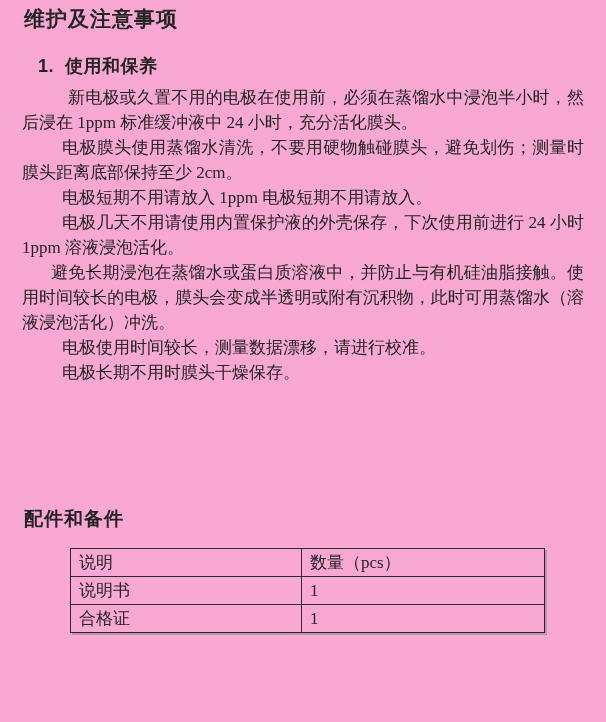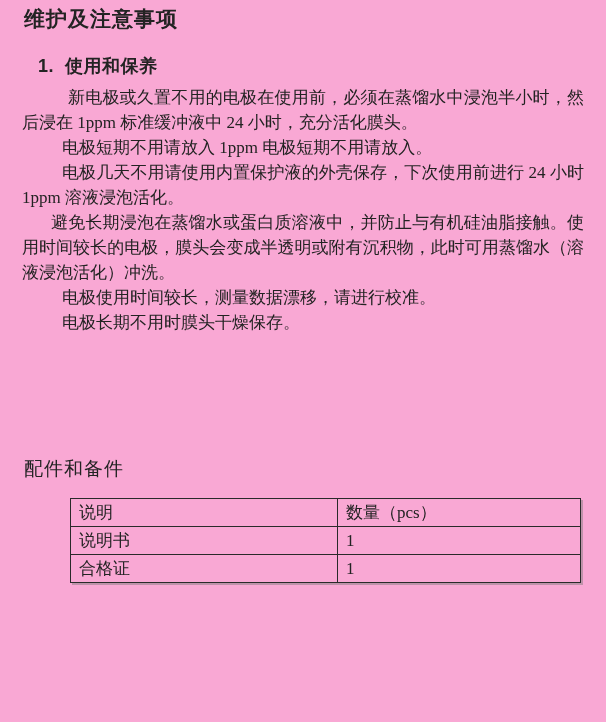--- a/index.html
+++ b/index.html
@@ -38,57 +38,58 @@
     font-size: 17px;
     line-height: 25px;
     text-align: justify;
   }
   .body-text p { margin: 0; }
   p.ind-a { text-indent: 46px; }
   p.ind-b { text-indent: 40px; }
   p.ind-c { text-indent: 29px; }
   .acc-heading {
     font-family: "Liberation Sans", "DejaVu Sans", sans-serif;
-    font-weight: normal;
+    font-weight: bold;
     font-size: 19px;
     line-height: 23px;
     margin: 122px 0 0 2px;
     letter-spacing: 1px;
   }
   table.acc {
     border-collapse: collapse;
     margin: 18px 0 0 48px;
     table-layout: fixed;
   }
   table.acc td {
     border: 1px solid #2a2a2a;
     height: 28px;
     padding: 0 4px 0 8px;
     font-size: 17px;
     vertical-align: middle;
     white-space: nowrap;
     overflow: hidden;
   }
-  td.col-desc { width: 267px; margin-left: 45px; }
+  td.col-desc { width: 231px; margin-left: 45px; }
   td.col-qty  { width: 243px; }
   table.acc { box-shadow: 2px 2px 0 rgba(120,120,120,0.45); }
 </style>
 </head>
 <body>
 
 <div class="page">
 
   <h1 class="doc-title">维护及注意事项</h1>
 
   <h2 class="sec-heading">
     <span class="num">1.</span><span>使用和保养</span>
   </h2>
 
   <div class="body-text">
     <p class="ind-a">新电极或久置不用的电极在使用前，必须在蒸馏水中浸泡半小时，然后浸在 1ppm 标准缓冲液中 24 小时，充分活化膜头。</p>
+    <p class="ind-b">电极膜头使用蒸馏水清洗，不要用硬物触碰膜头，避免划伤；测量时膜头距离底部保持至少 2cm。</p>
     <p class="ind-b">电极短期不用请放入 1ppm 电极短期不用请放入。</p>
     <p class="ind-b">电极几天不用请使用内置保护液的外壳保存，下次使用前进行 24 小时 1ppm 溶液浸泡活化。</p>
     <p class="ind-c">避免长期浸泡在蒸馏水或蛋白质溶液中，并防止与有机硅油脂接触。使用时间较长的电极，膜头会变成半透明或附有沉积物，此时可用蒸馏水（溶液浸泡活化）冲洗。</p>
     <p class="ind-b">电极使用时间较长，测量数据漂移，请进行校准。</p>
     <p class="ind-b">电极长期不用时膜头干燥保存。</p>
   </div>
 
   <h2 class="acc-heading">配件和备件</h2>
 
   <table class="acc">

